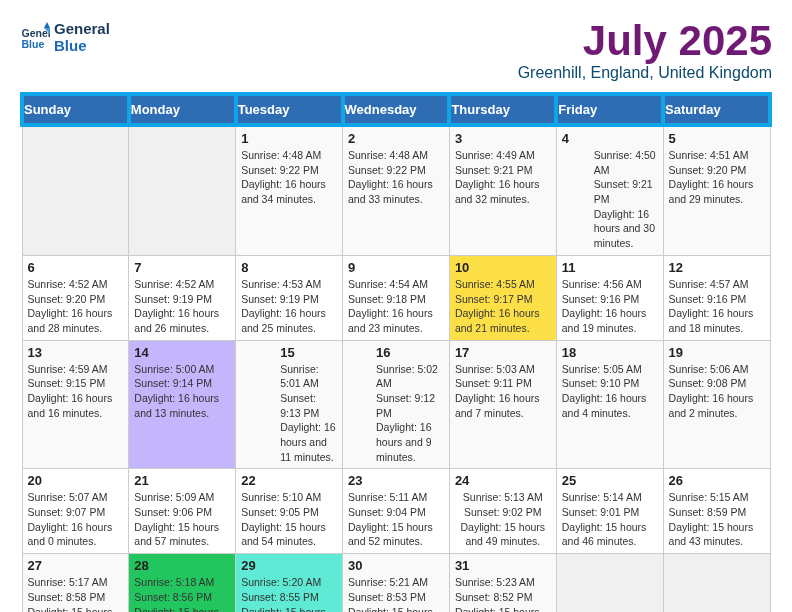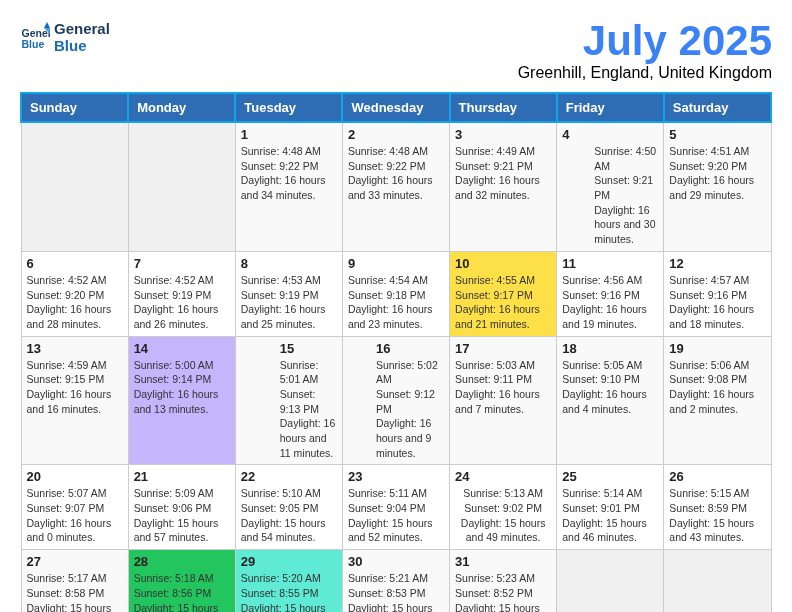--- a/index.html
+++ b/index.html
@@ -24,41 +24,41 @@
     .logo-icon {
       width: 30px;
       height: 30px;
     }
     .title-block {
       text-align: right;
     }
     .month-title {
       font-size: 42px;
       font-weight: bold;
-      color: #3b82f6;
+      color: #701a75;
       line-height: 1;
     }
     .subtitle {
       font-size: 16px;
-      color: #000000;
+      color: #0c4a6e;
       margin-top: 2px;
     }
     table {
       width: 100%;
       border-collapse: collapse;
       font-size: 11px;
     }
     thead th {
       background-color: #2e6db4;
       color: #fff;
-      padding: 6px 8px;
+      padding: 6px 0;
       text-align: left;
       font-size: 13px;
       font-weight: bold;
-      border: 2px solid #0ea5e9;
+      border: 4px solid #0ea5e9;
     }
     tbody td {
       border: 1px solid #ccc;
       vertical-align: top;
       padding: 4px 5px;
       min-height: 80px;
       width: calc(100% / 7);
     }
     .day-num {
       font-size: 13px;

